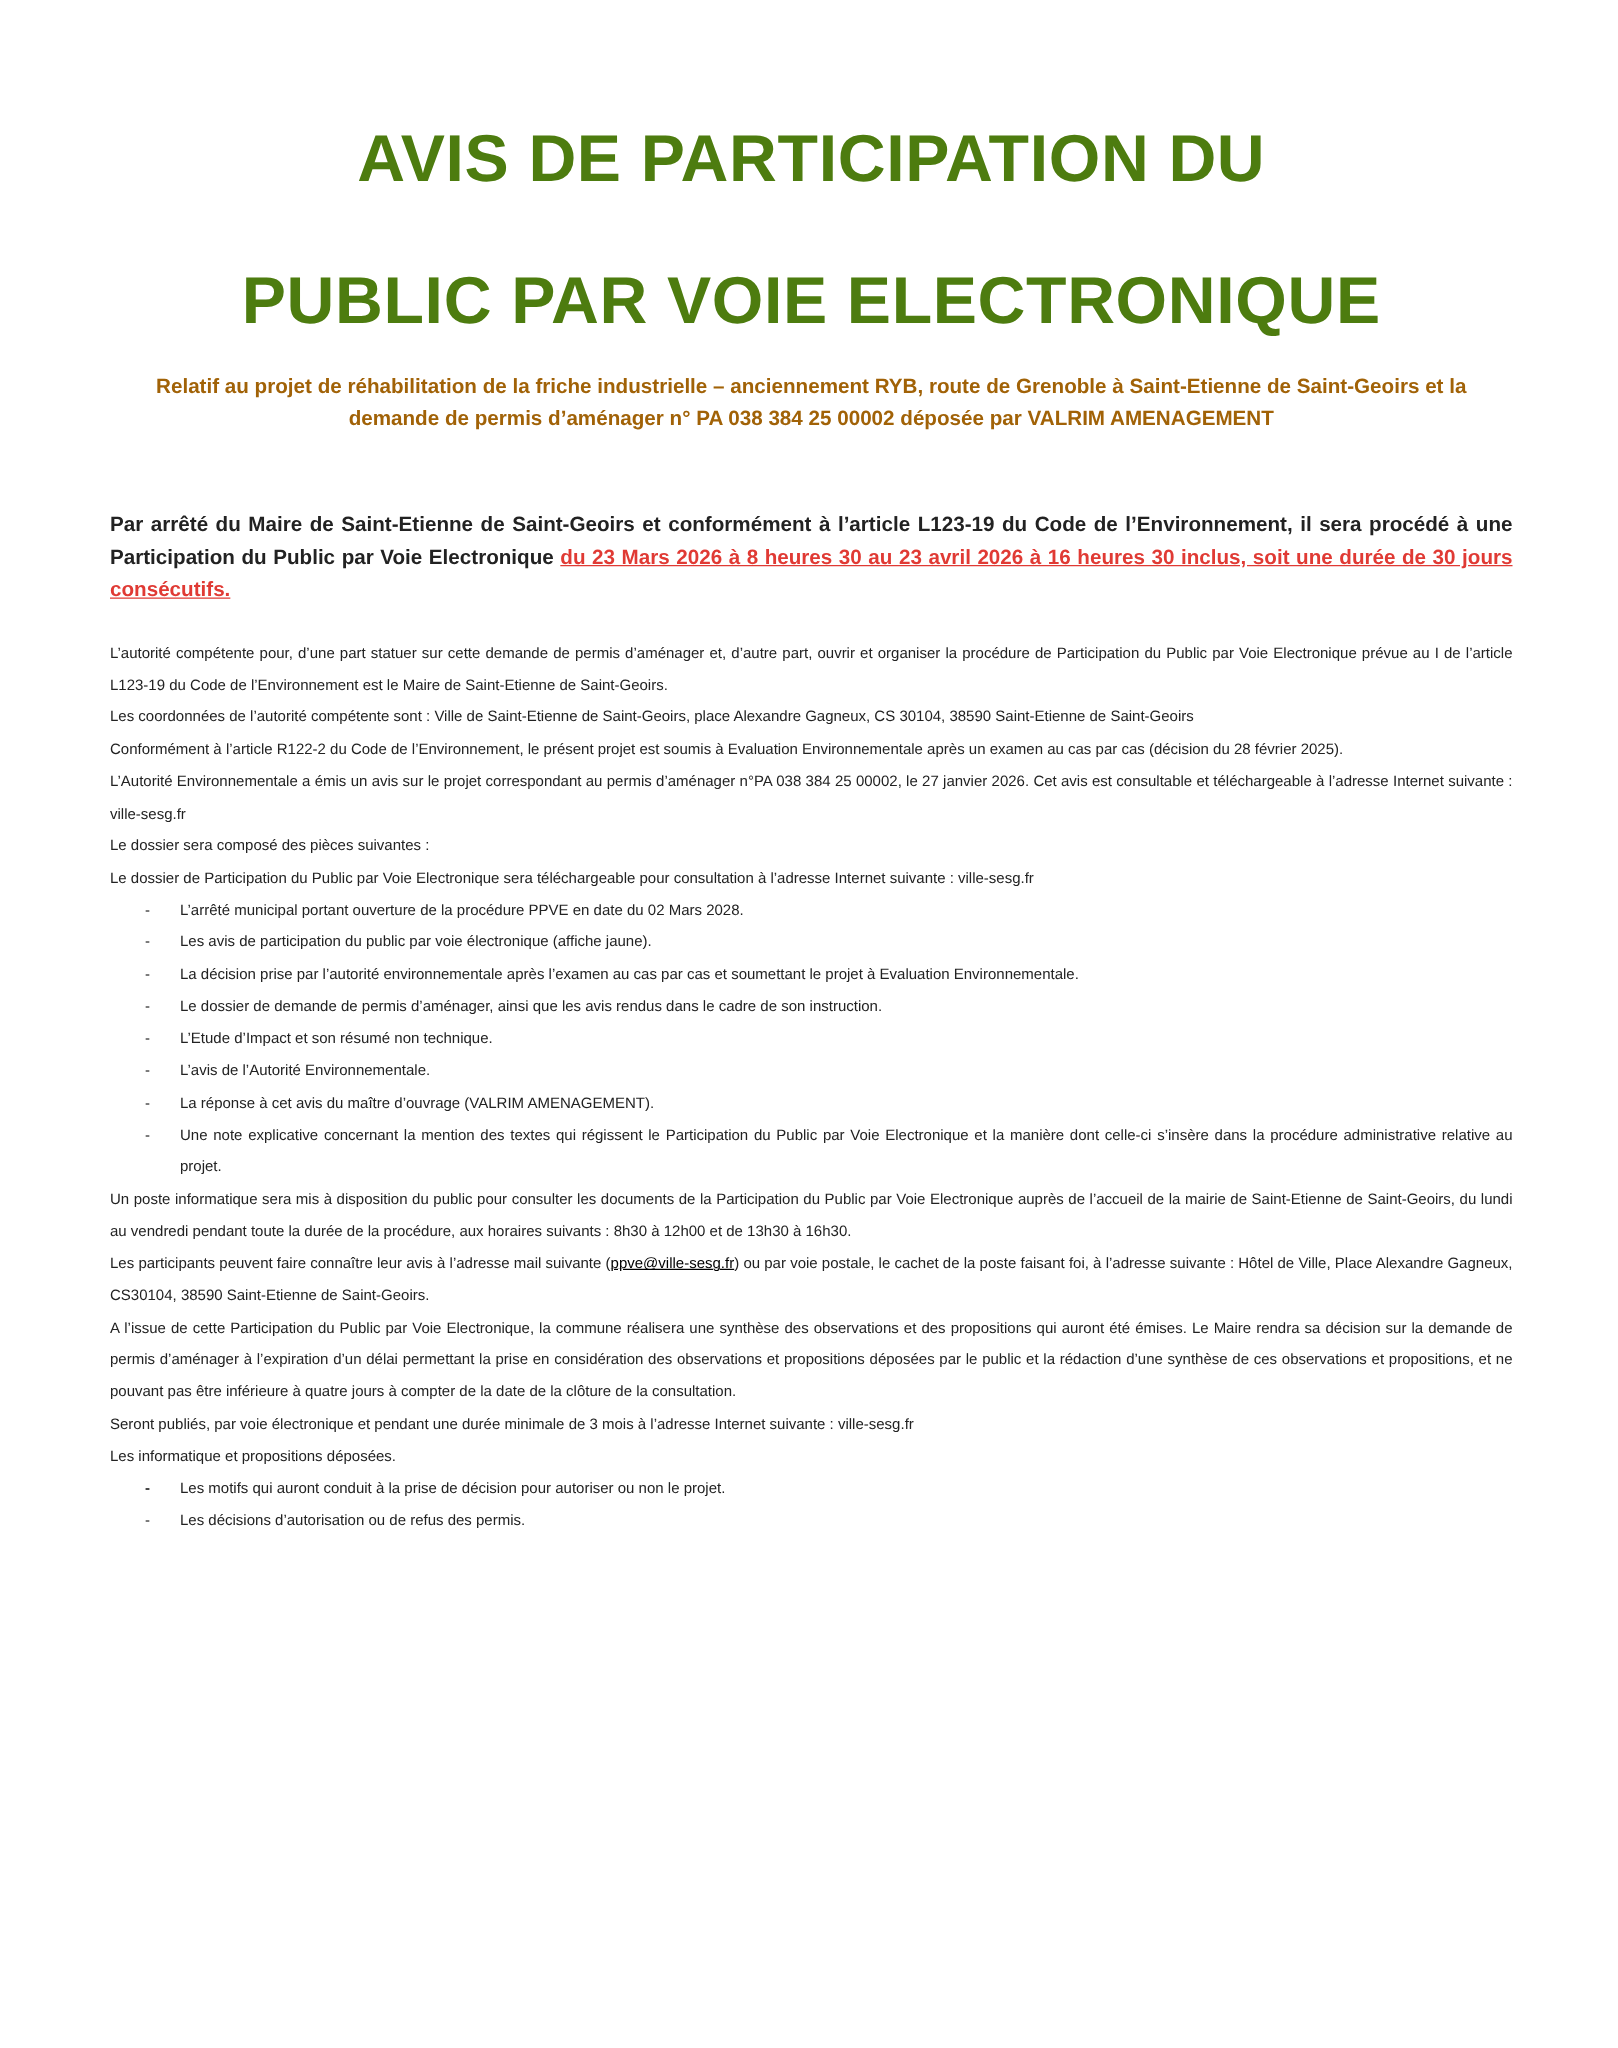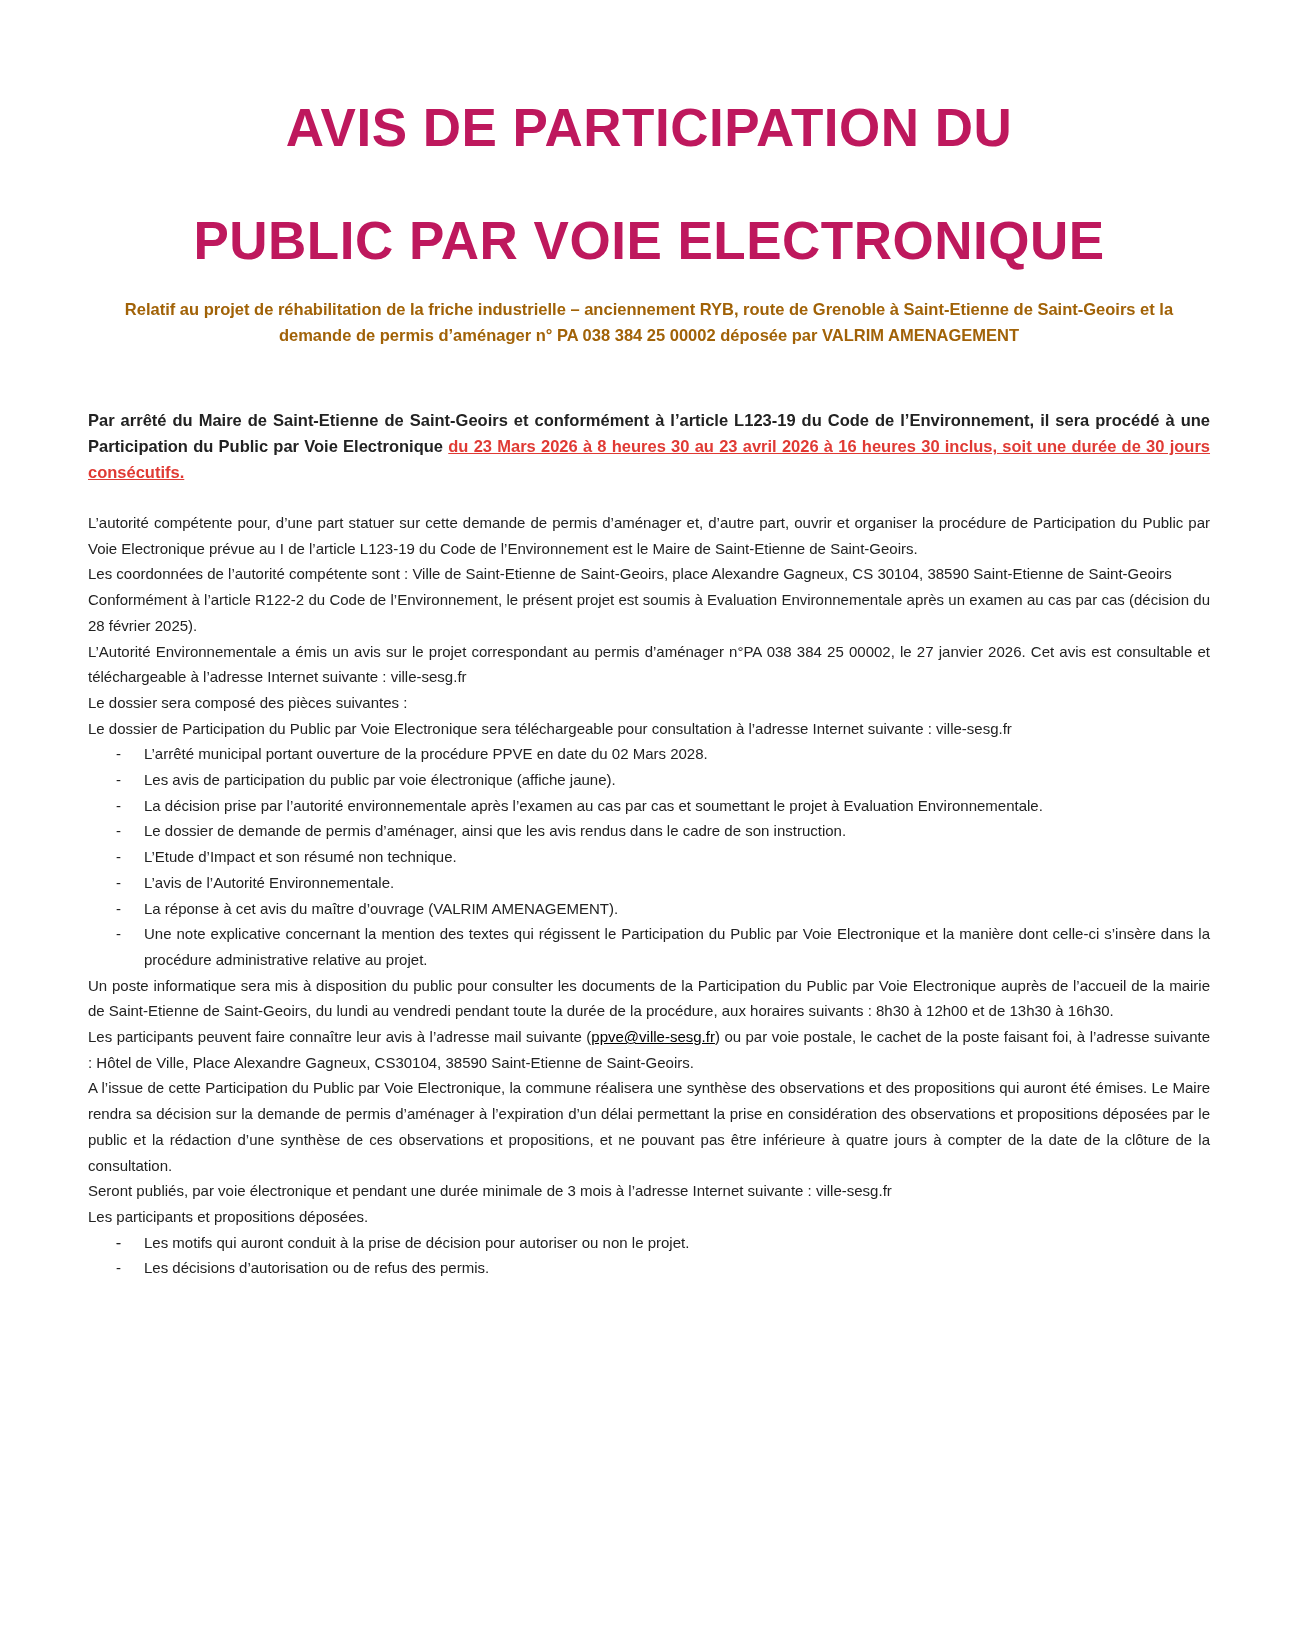--- a/index.html
+++ b/index.html
@@ -17,21 +17,21 @@
       top: 0;
       width: 1122px;
     }
     .title {
       font-family: "Liberation Sans", sans-serif;
       font-weight: bold;
       font-size: 53px;
       line-height: 60px;
       text-align: center;
       letter-spacing: 0.5px;
-      color: #be185d;
+      color: #4d7c0f;
       margin: 0;
     }
     .title1 { position: absolute; top: 98px; left: 0; width: 1122px; }
     .title2 { position: absolute; top: 195px; left: 0; width: 1122px; margin-top: 16px; }
     .subtitle {
       position: absolute;
       top: 296px;
       left: 0;
       width: 1122px;
       text-align: center;
@@ -54,21 +54,21 @@
     .red-u {
       color: #e03a34;
       text-decoration: underline;
       text-decoration-color: #e03a34;
     }
     .body {
       position: absolute;
       top: 510px;
       left: 0;
       width: 1122px;
-      font-size: 15px;
+      font-size: 12px;
       line-height: 25.7px;
       text-align: justify;
       color: #222;
     }
     .body p { margin: 0; }
     .body ul {
       margin: 0;
       padding: 0;
       list-style: none;
     }
@@ -111,21 +111,21 @@
       <li><span class="dash">-</span><span>L’Etude d’Impact et son résumé non technique.</span></li>
       <li><span class="dash">-</span><span>L’avis de l’Autorité Environnementale.</span></li>
       <li><span class="dash">-</span><span>La réponse à cet avis du maître d’ouvrage (VALRIM AMENAGEMENT).</span></li>
       <li><span class="dash">-</span><span>Une note explicative concernant la mention des textes qui régissent le Participation du Public par Voie Electronique et la manière dont celle-ci s’insère dans la procédure administrative relative au projet.</span></li>
     </ul>
 
     <p>Un poste informatique sera mis à disposition du public pour consulter les documents de la Participation du Public par Voie Electronique auprès de l’accueil de la mairie de Saint-Etienne de Saint-Geoirs, du lundi au vendredi pendant toute la durée de la procédure, aux horaires suivants : 8h30 à 12h00 et de 13h30 à 16h30.</p>
     <p><span>Les participants peuvent faire connaître leur avis à l’adresse mail suivante (</span><a class="link">ppve@ville-sesg.fr</a><span>) ou par voie postale, le cachet de la poste faisant foi, à l’adresse suivante : Hôtel de Ville, Place Alexandre Gagneux, CS30104, 38590 Saint-Etienne de Saint-Geoirs.</span></p>
     <p>A l’issue de cette Participation du Public par Voie Electronique, la commune réalisera une synthèse des observations et des propositions qui auront été émises. Le Maire rendra sa décision sur la demande de permis d’aménager à l’expiration d’un délai permettant la prise en considération des observations et propositions déposées par le public et la rédaction d’une synthèse de ces observations et propositions, et ne pouvant pas être inférieure à quatre jours à compter de la date de la clôture de la consultation.</p>
     <p>Seront publiés, par voie électronique et pendant une durée minimale de 3 mois à l’adresse Internet suivante : ville-sesg.fr</p>
-    <p>Les participants et propositions déposées.</p>
+    <p>Les informatique et propositions déposées.</p>
 
     <ul>
       <li><span class="dash">-</span></li>
       <li><span class="dash">-</span><span>Les motifs qui auront conduit à la prise de décision pour autoriser ou non le projet.</span></li>
       <li><span class="dash">-</span><span>Les décisions d’autorisation ou de refus des permis.</span></li>
     </ul>
   </div>
 </div>
 
 </body></html>

